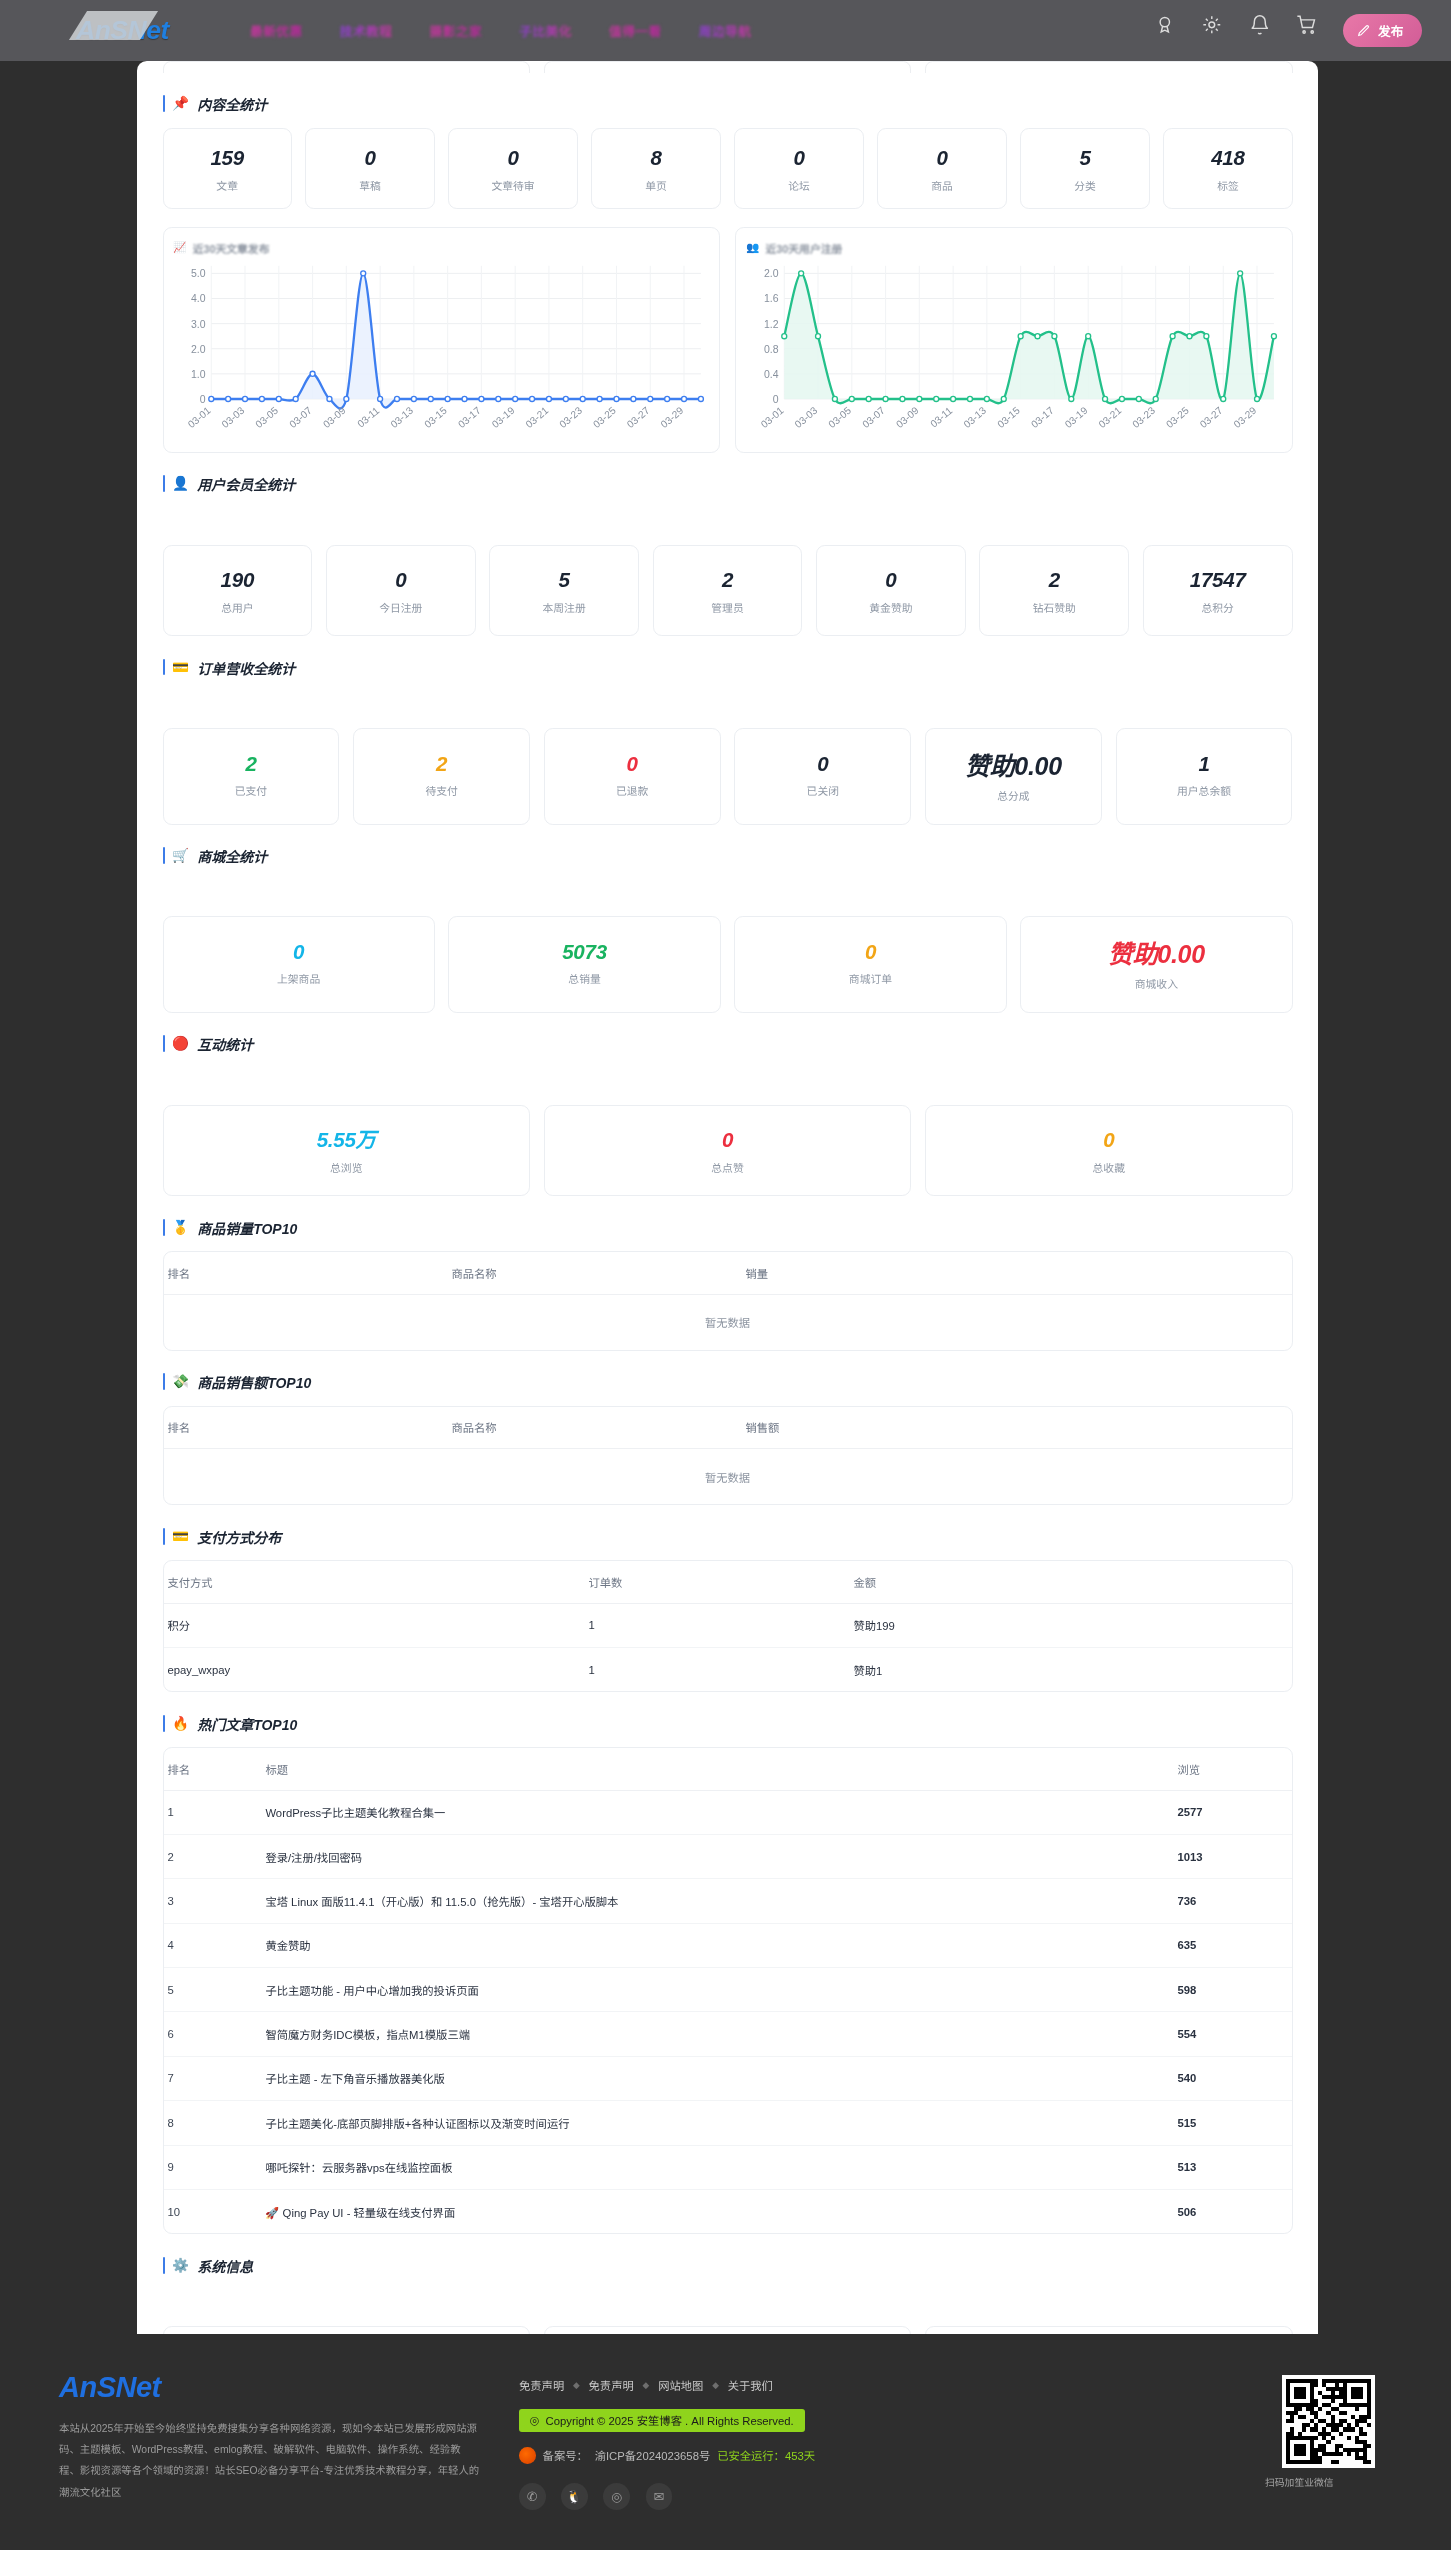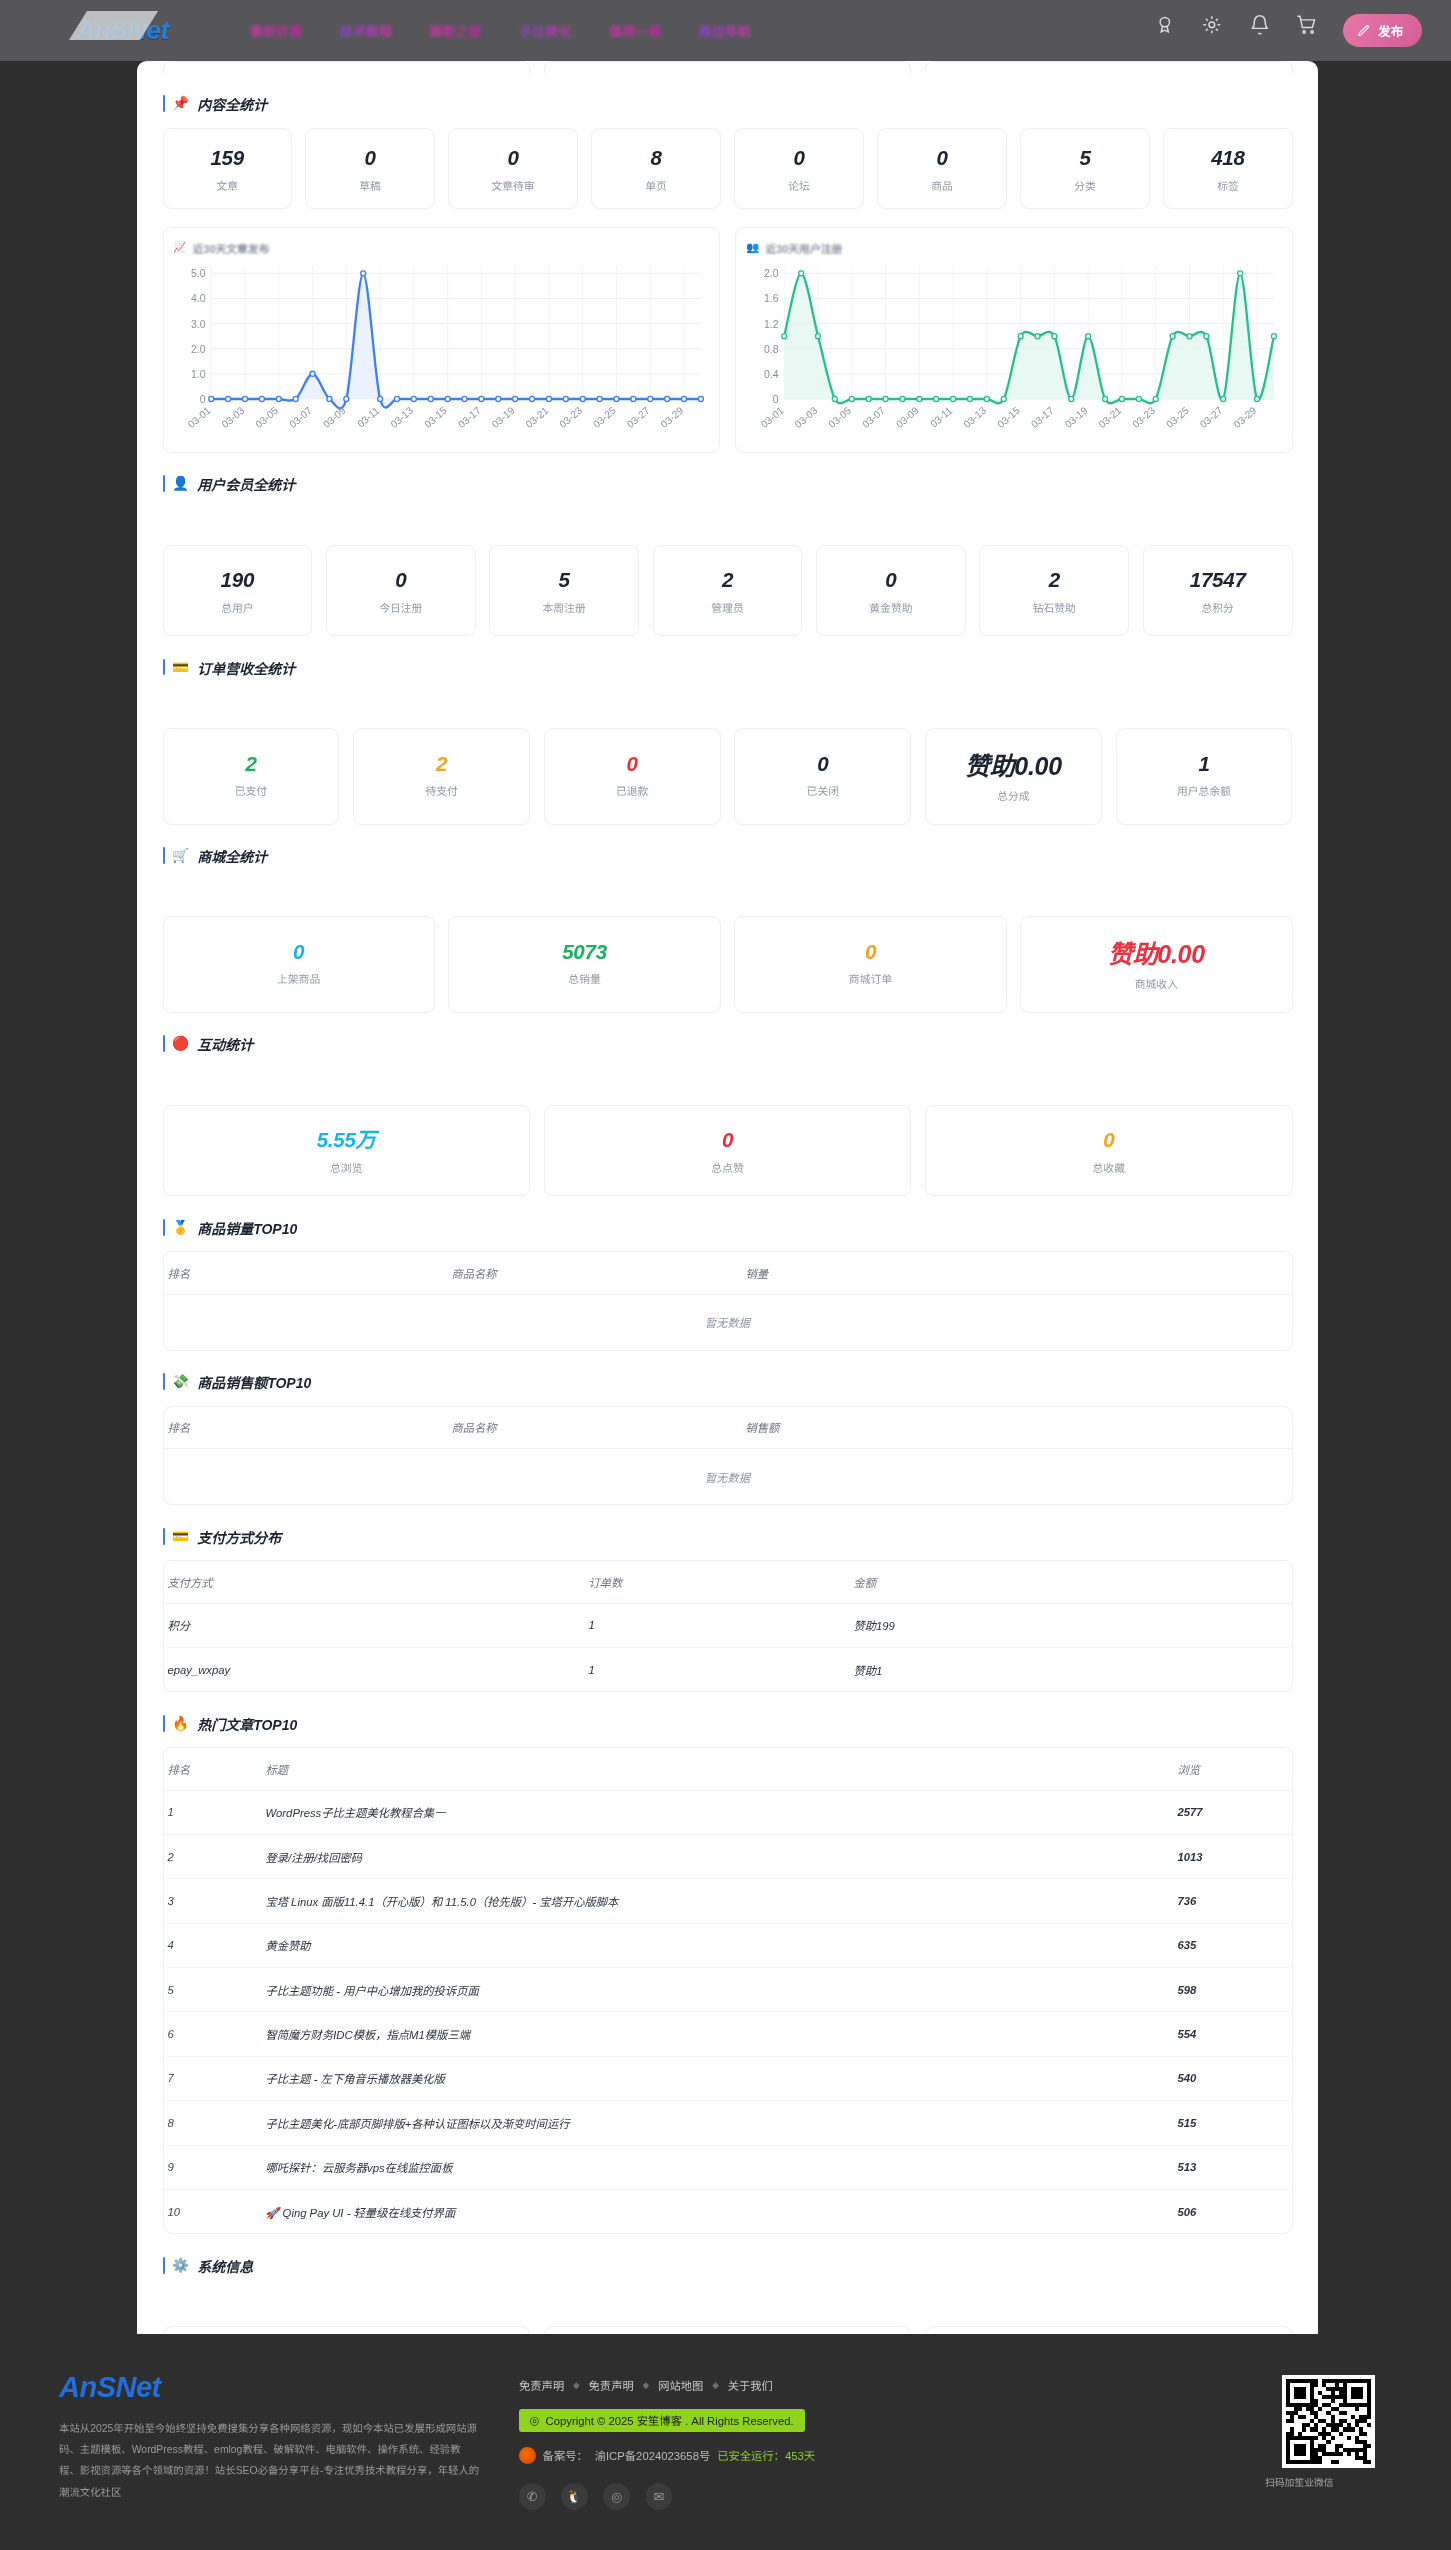--- a/index.html
+++ b/index.html
@@ -106,21 +106,21 @@
   }
   .chart-head { display: flex; align-items: center; gap: 5.9px; margin-bottom: 2px; }
   .chart-head .t {
     font-size: 10.8px; font-weight: 700; color: #8d95a1;
     filter: blur(1.3px);
   }
   .chart-head .ic { font-size: 10.8px; }
   .chart-svg { display: block; width: 100%; height: 186px; }
 
   
-  .tbl { width: 100%; border-collapse: collapse; font-style: italic; }
+  .tbl { width: 100%; border-collapse: collapse; }
   .tbl th {
     text-align: left; font-size: 11.3px; font-weight: 400;
     color: #6d7685; padding: 12.7px 3.9px; border-bottom: 1px solid #eef0f3;
   }
   .tbl td {
     font-size: 11.3px; color: #2a3240; padding: 13.7px 3.9px;
     border-bottom: 1px solid #f2f4f6;
   }
   .tbl tr:last-child td { border-bottom: none; }
   .tbl .empty { text-align: center; color: #8d95a1; padding: 19.6px 0; }

